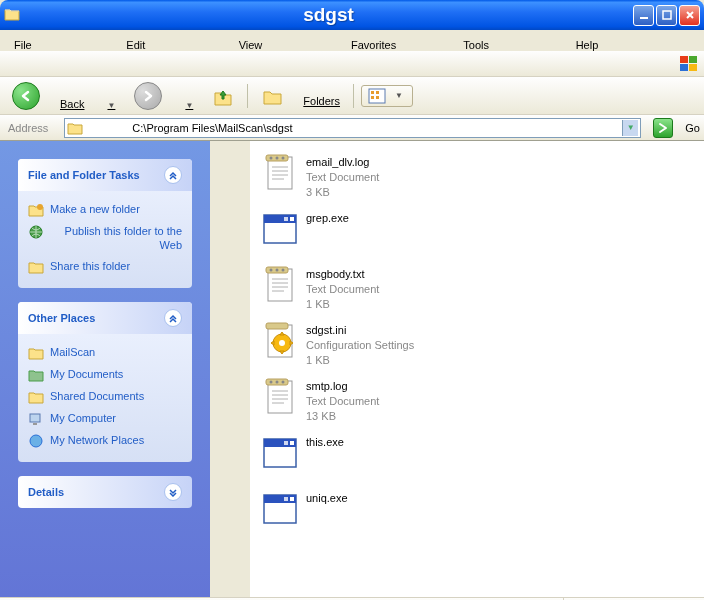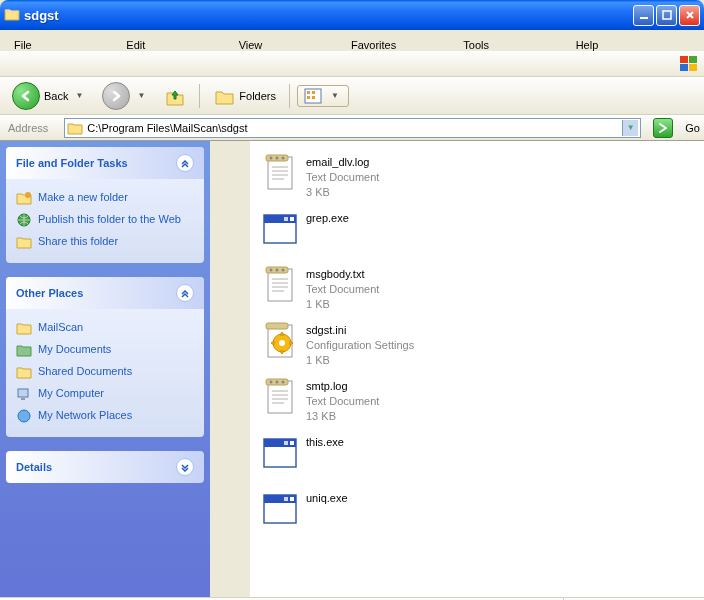--- a/index.html
+++ b/index.html
@@ -1,52 +1,52 @@
 <!DOCTYPE html>
 <html><head>
 <meta charset="utf-8">
 <style>
 * { margin: 0; padding: 0; box-sizing: border-box; font-family: Tahoma, sans-serif; font-size: 11px; }
 body { width: 704px; height: 600px; background: #ece9d8; overflow: hidden; }
 
 
 .titlebar { height: 30px; background: linear-gradient(to bottom, #0058e6 0%, #3d91ff 8%, #1f6ff5 40%, #0054e3 88%, #0048c5 100%); display: flex; align-items: center; padding: 0 4px; color: white; border-radius: 8px 8px 0 0; }
 .titlebar .icon { width: 16px; height: 16px; margin-right: 4px; }
-.titlebar .title { font-weight: bold; font-size: 13px; flex: 1; text-shadow: 1px 1px 1px rgba(0,0,0,0.3); }
+.titlebar .title { font-weight: bold; font-size: 19px; flex: 1; text-shadow: 1px 1px 1px rgba(0,0,0,0.3); text-align: center; }
 .titlebar .btns { display: flex; gap: 2px; }
 .titlebar .btn { width: 21px; height: 21px; border-radius: 3px; border: 1px solid #fff; display: flex; align-items: center; justify-content: center; font-weight: bold; color: white; font-size: 11px; }
 .titlebar .btn.min, .titlebar .btn.max { background: linear-gradient(to bottom, #7ba7e8, #2c5fc4); }
 .titlebar .btn.close { background: linear-gradient(to bottom, #f5a191, #e2311f); }
 
 
 .menubar { height: 26px; background: linear-gradient(to bottom, #fefefe, #ece9d8); border-bottom: 1px solid #d6d2c2; display: flex; align-items: center; padding: 0 6px; margin-top: 21px; }
 .menubar .item { padding: 3px 8px; cursor: default; }
 .menubar .flag { margin-left: auto; width: 32px; height: 20px; display:flex; align-items:center; justify-content:center; }
 
 
 .toolbar { height: 38px; background: linear-gradient(to bottom, #fefefe, #ece9d8); border-bottom: 1px solid #d6d2c2; display: flex; align-items: center; padding: 0 6px; gap: 4px; }
-.toolbar .tbtn { display: flex; align-items: center; gap: 4px; padding: 3px 6px; border-radius: 3px; }
+.toolbar .tbtn { display: flex; align-items: flex-end; gap: 20px; padding: 3px 6px; border-radius: 3px; text-decoration: underline; }
 .toolbar .sep { width: 1px; height: 24px; background: #c0c0a8; margin: 0 3px; }
 .circlebtn { width: 28px; height: 28px; border-radius: 50%; display: flex; align-items: center; justify-content: center; color: white; font-size: 16px; font-weight:bold; }
 .circlebtn.green { background: radial-gradient(circle at 30% 30%, #8be48b, #2da32d); border: 1px solid #1c7a1c; }
 .circlebtn.gray { background: radial-gradient(circle at 30% 30%, #ddd, #aaa); border: 1px solid #888; }
 .dropdown-arrow { font-size: 8px; color: #555; padding: 0 3px; }
 .views-btn { border:1px solid #b8b090; padding:2px 6px; display:flex; align-items:center; gap:6px; background:linear-gradient(#fdfdfb,#f0ecd8); border-radius:3px;}
 
 
 .addressbar { height: 26px; background: linear-gradient(to bottom, #fefefe, #ece9d8); border-bottom: 1px solid #a0a090; display: flex; align-items: center; padding: 0 4px; gap: 12px; }
 .addressbar .label { color: #888; padding: 0 4px; }
 .addressbar .field { flex: 1; background: white; border: 1px solid #7f9db9; height: 20px; display: flex; align-items: center; padding: 0 2px; }
-.addressbar .field input { border: none; outline: none; flex: 1; padding: 0 4px; }
+.addressbar .field input { border: none; outline: none; flex: 1; padding: 0 4px; margin-left: 45px; }
 .addressbar .go { background: linear-gradient(to bottom, #8be48b, #2da32d); border: 1px solid #1c7a1c; width: 20px; height: 20px; border-radius: 3px; display:flex; align-items:center; justify-content:center; color:white; font-weight:bold;}
 .ddarrow { width:16px; height:16px; background:#c8d8f0; border-left:1px solid #7f9db9; display:flex;align-items:center;justify-content:center;font-size:8px;color:#4a6;}
 
 
 .body { display: flex; height: 456px; }
-.sidepane { width: 210px; background: linear-gradient(to bottom, #7398e4, #6375d6); padding: 6px; overflow:hidden; }
+.sidepane { width: 210px; background: linear-gradient(to bottom, #7398e4, #6375d6); padding: 18px; overflow:hidden; }
 .panel { background: linear-gradient(to bottom, #eef3ff, #d6e0f5); border-radius: 4px; margin-bottom: 14px; overflow: hidden; }
 .panel-head { background: linear-gradient(to right, #fff, #c6d3f7); padding: 7px 10px; font-weight: bold; color: #215dc6; display: flex; align-items: center; justify-content: space-between; font-size:11px;}
 .panel-head .chev { width: 18px; height: 18px; border-radius: 50%; background: #fff; border:1px solid #a9c1ee; display: flex; align-items: center; justify-content: center; color: #215dc6; font-size: 10px; }
 .panel-body { padding: 8px 10px 10px 10px; text-align: right; }
 .panel-body .link { display: flex; align-items: flex-start; gap: 6px; color: #215dc6; padding: 3px 0; cursor: pointer; line-height:1.3; }
 .panel-body .link .li-icon { width:16px; height:16px; flex-shrink:0; display:flex;align-items:center;justify-content:center; }
 
 
 .filearea { flex: 1; background: white; padding: 10px 4px; display: flex; flex-wrap: wrap; align-content: flex-start; margin-left: 40px; }
 .item { width: 230px; height: 56px; display: flex; align-items: flex-start; padding: 2px 6px; gap: 6px; }

